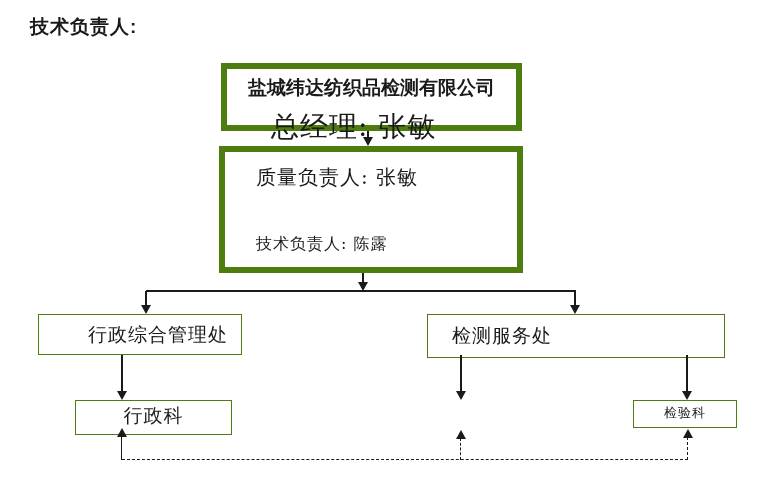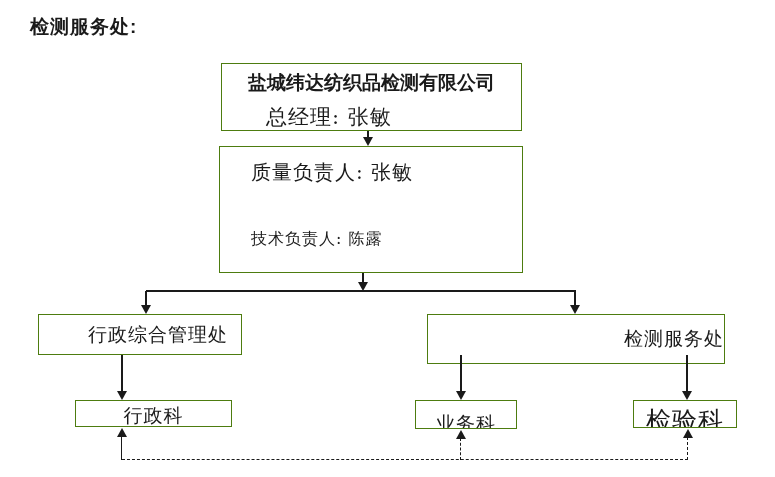--- a/index.html
+++ b/index.html
@@ -16,73 +16,73 @@
     position: absolute;
     left: 30px; top: 14px;
     font-family: "Liberation Sans", sans-serif;
     font-weight: bold;
     font-size: 19px;
     letter-spacing: 1px;
   }
   .box {
     position: absolute;
     background: #ffffff;
-    border: 1px solid #4d7c0f;
+    border: 6px solid #4d7c0f;
     box-sizing: border-box;
   }
   .box.thin { border-width: 1.5px; }
 
   
   .company-box   { left: 221px; top: 63px;  width: 301px; height: 68px; }
   .company-name  { position: absolute; top: 6px; left: 0; width: 100%;
                    text-align: center; font-weight: bold; font-size: 19px; }
-  .company-mgr   { position: absolute; top: 39px; left: 44px; font-size: 21px; letter-spacing: 1px; }
+  .company-mgr   { position: absolute; top: 39px; left: 44px; font-size: 28px; letter-spacing: 1px; }
 
   
   .leaders-box   { left: 219px; top: 146px; width: 304px; height: 127px; padding-left: 28px; }
   .leader-q      { position: absolute; top: 12px; left: 31px; font-size: 20px; letter-spacing: 1px; }
   .leader-t      { position: absolute; top: 82px; left: 31px; font-size: 16px; letter-spacing: 1px; }
 
   
   .admin-division-box   { left: 38px;  top: 314px; width: 204px; height: 41px;
                           display: flex; align-items: center; justify-content: center;
                           font-size: 19px; letter-spacing: 1px; padding-left: 36px; }
-  .testing-division-box { left: 427px; top: 314px; width: 298px; height: 50px;
-                          display: flex; align-items: center; justify-content: flex-end;
+  .testing-division-box { left: 427px; top: 314px; width: 298px; height: 44px;
+                          display: flex; align-items: center; justify-content: flex-start;
                           font-size: 19px; letter-spacing: 1px; padding-left: 24px; }
 
   
-  .admin-section-box      { left: 75px;  top: 400px; width: 157px; height: 27px;
+  .admin-section-box      { left: 75px;  top: 400px; width: 157px; height: 35px;
                             text-align: center; font-size: 19px; letter-spacing: 1px; overflow: hidden; }
   .admin-section-box span { display: inline-block; margin-top: 2px; }
   .business-section-box   { left: 415px; top: 400px; width: 102px; height: 29px;
                             text-align: center; font-size: 19px; letter-spacing: 1px; overflow: hidden; }
   .business-section-box span { display: inline-block; margin-top: 10px; } 
   .inspection-section-box { left: 633px; top: 400px; width: 104px; height: 28px;
-                            text-align: center; font-size: 25px; letter-spacing: 1px; overflow: hidden; }
+                            text-align: center; font-size: 13px; letter-spacing: 1px; overflow: hidden; }
   .inspection-section-box span { display: inline-block; margin-top: 3px; }
 
   
   .vline  { position: absolute; width: 0; border-left: 2px solid #1a1a1a; }
   .hline  { position: absolute; height: 0; border-top: 2px solid #1a1a1a; }
   .vdash  { position: absolute; width: 0; border-left: 1.5px dashed #1a1a1a; }
   .hdash  { position: absolute; height: 0; border-top: 1.5px dashed #1a1a1a; }
   .arr-down { position: absolute; width: 0; height: 0;
               border-left: 5px solid transparent; border-right: 5px solid transparent;
               border-top: 9px solid #1a1a1a; }
   .arr-up   { position: absolute; width: 0; height: 0;
               border-left: 5px solid transparent; border-right: 5px solid transparent;
               border-bottom: 9px solid #1a1a1a; }
 </style>
 </head>
 <body>
 
 <div id="canvas">
 
-  <div class="page-title">检测服务处:</div>
+  <div class="page-title">技术负责人:</div>
 
   <div class="box company-box">
     <div class="company-name">盐城纬达纺织品检测有限公司</div>
     <div class="company-mgr">总经理: 张敏</div>
   </div>
 
   <div class="vline" style="left:367px; top:131px; height:8px;"></div>
   <div class="arr-down" style="left:363px; top:137px;"></div>
 
   <div class="box leaders-box">
@@ -108,23 +108,20 @@
   <div class="vline" style="left:121px; top:355px; height:37px;"></div>
   <div class="arr-down" style="left:117px; top:391px;"></div>
   <div class="vline" style="left:460px; top:355px; height:37px;"></div>
   <div class="arr-down" style="left:456px; top:391px;"></div>
   <div class="vline" style="left:686px; top:355px; height:37px;"></div>
   <div class="arr-down" style="left:682px; top:391px;"></div>
 
   <div class="box thin admin-section-box">
     <span>行政科</span>
   </div>
-  <div class="box thin business-section-box">
-    <span>业务科</span>
-  </div>
   <div class="box thin inspection-section-box">
     <span>检验科</span>
   </div>
 
   <div class="arr-up" style="left:117px; top:428px;"></div>
   <div class="vline" style="left:121px; top:436px; height:24px; border-left-width:1.5px;"></div>
   <div class="arr-up" style="left:456px; top:430px;"></div>
   <div class="vdash" style="left:460px; top:438px; height:22px;"></div>
   <div class="arr-up" style="left:683px; top:429px;"></div>
   <div class="vdash" style="left:687px; top:437px; height:23px;"></div>

